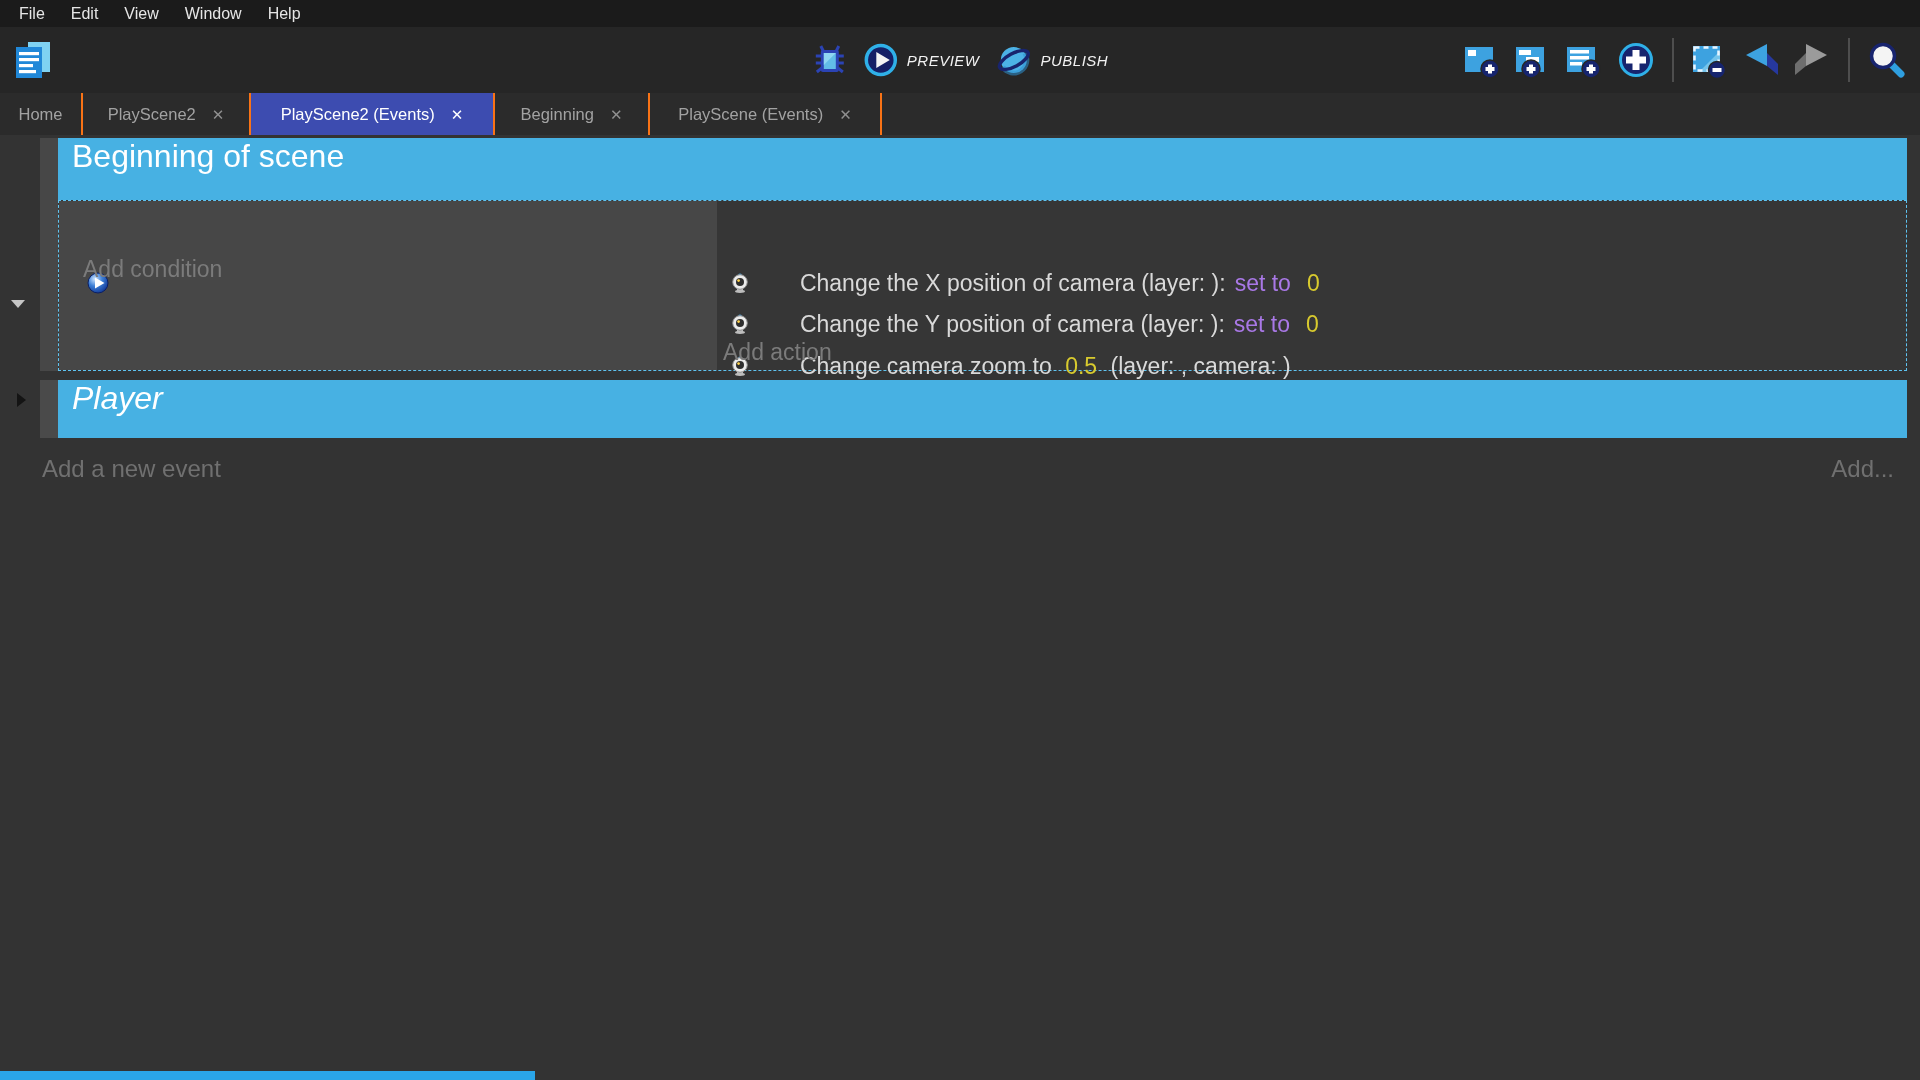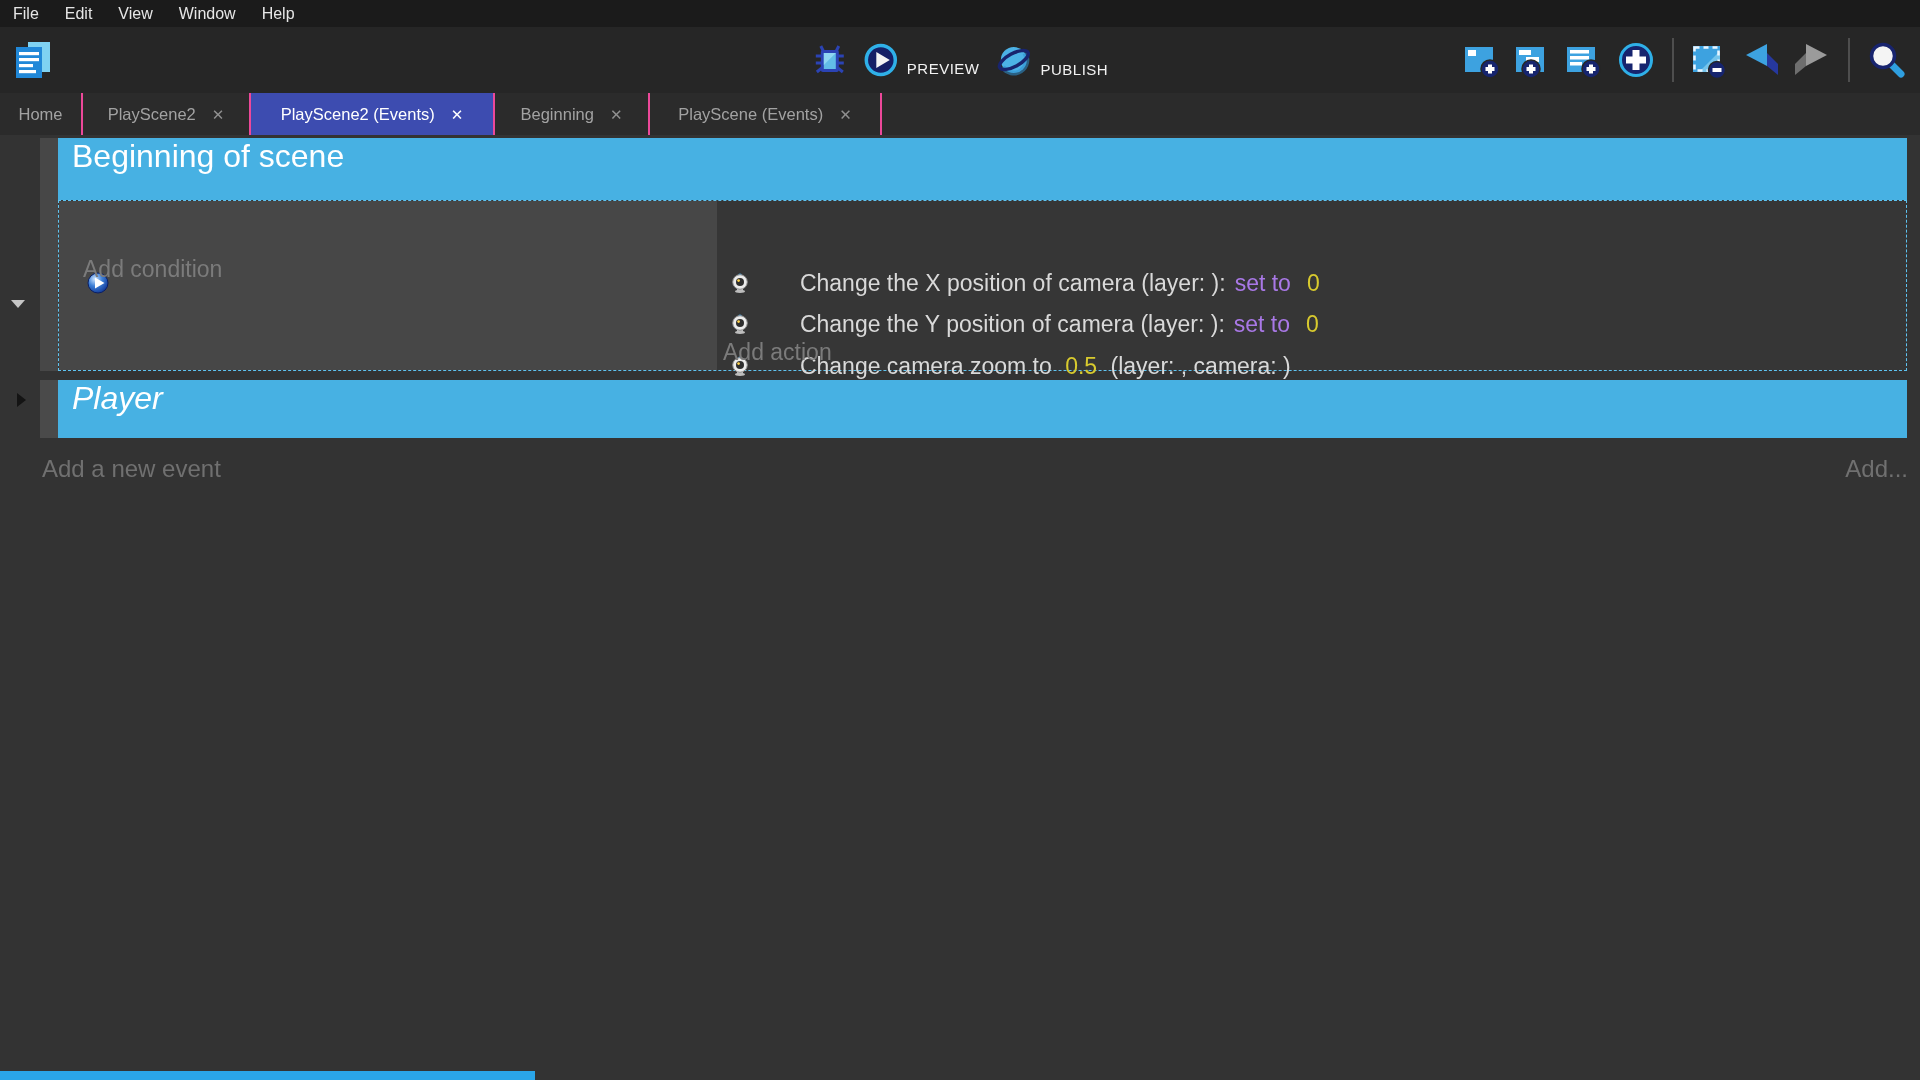--- a/index.html
+++ b/index.html
@@ -5,48 +5,48 @@
   * { margin:0; padding:0; box-sizing:border-box; }
   html,body { background:#1b1b1b; }
   #app {
     position:relative; width:1920px; height:1080px; overflow:hidden;
     background:#333333; font-family:"Liberation Sans", sans-serif;
     -webkit-font-smoothing:antialiased;
   }
   
   .menubar {
     position:absolute; top:0; left:0; width:100%; height:27px;
-    background:#1b1b1b; display:flex; align-items:center; 
+    background:#1b1b1b; display:flex; align-items:center; padding-left:6px;
   }
   .menu-item { color:#e6e6e6; font-size:16px; padding:0 13px; cursor:default; }
   
   .toolbar {
     position:absolute; top:27px; left:0; width:100%; height:66px;
     background:#262626;
   }
   .pm-btn { position:absolute; left:12px; top:12px; width:42px; height:42px; }
   .center-group {
     position:absolute; left:50%; top:0; height:100%; transform:translateX(-50%);
     display:flex; align-items:center; gap:16px;
   }
-  .tool-btn { display:flex; align-items:flex-end; gap:9px; }
+  .tool-btn { display:flex; align-items:center; gap:9px;font-style:italic; }
   .tool-label { color:#f2f2f2; font-size:15px; letter-spacing:.5px; }
   .right-group {
     position:absolute; right:14px; top:0; height:100%;
     display:flex; align-items:center; gap:11px;
   }
   .vsep { width:2px; height:44px; background:#4e4e4e; margin:0 5px; }
   
   .tabbar {
     position:absolute; top:93px; left:0; width:100%; height:42px;
     background:#2b2b2b; display:flex;
   }
   .tab {
     height:100%; display:flex; align-items:center; justify-content:center;
-    gap:16px; font-size:16.5px; color:#a2a2a2; border-right:2px solid #ec4899;
+    gap:16px; font-size:16.5px; color:#a2a2a2; border-right:2px solid #f97316;
     white-space:nowrap;
   }
   .tab.active { background:#3d4cb0; color:#ffffff; }
   .tab-close { color:#909090; font-size:15px; line-height:1; }
   .tab.active .tab-close { color:#ffffff; }
   .w-home{width:83px;} .w-t1{width:168px;} .w-t2{width:244px;}
   .w-t3{width:155px;} .w-t4{width:232px;}
   
   .sheet { position:absolute; top:135px; left:0; width:100%; bottom:0; background:#333333; }
   .fold-down {
@@ -73,21 +73,21 @@
   }
   .cond-col { position:absolute; left:0; top:0; width:658px; height:100%; background:#474747; }
   .erow {
     position:absolute; display:flex; align-items:center; gap:7px;
     font-size:23px; color:#d9d9d9; white-space:pre; line-height:29px;
   }
   .muted { color:#7b7b7b; }
   .kw { color:#a978e6; margin-left:2px; margin-right:9px; }
   .val { color:#d8ca2e; }
   .add-new-event { position:absolute; left:42px; top:320px; font-size:24px; color:#707070; }
-  .add-more { position:absolute; right:12px; top:320px; font-size:24px; color:#707070; }
+  .add-more { position:absolute; right:26px; top:320px; font-size:24px; color:#707070; }
   .hscroll { position:absolute; left:0; bottom:0; width:535px; height:9px; background:#2aa5e8; }
   svg { display:block; }
 </style>
 </head>
 <body>
 
 <div id="app">
 
   <div class="menubar">
     <span class="menu-item">File</span>

